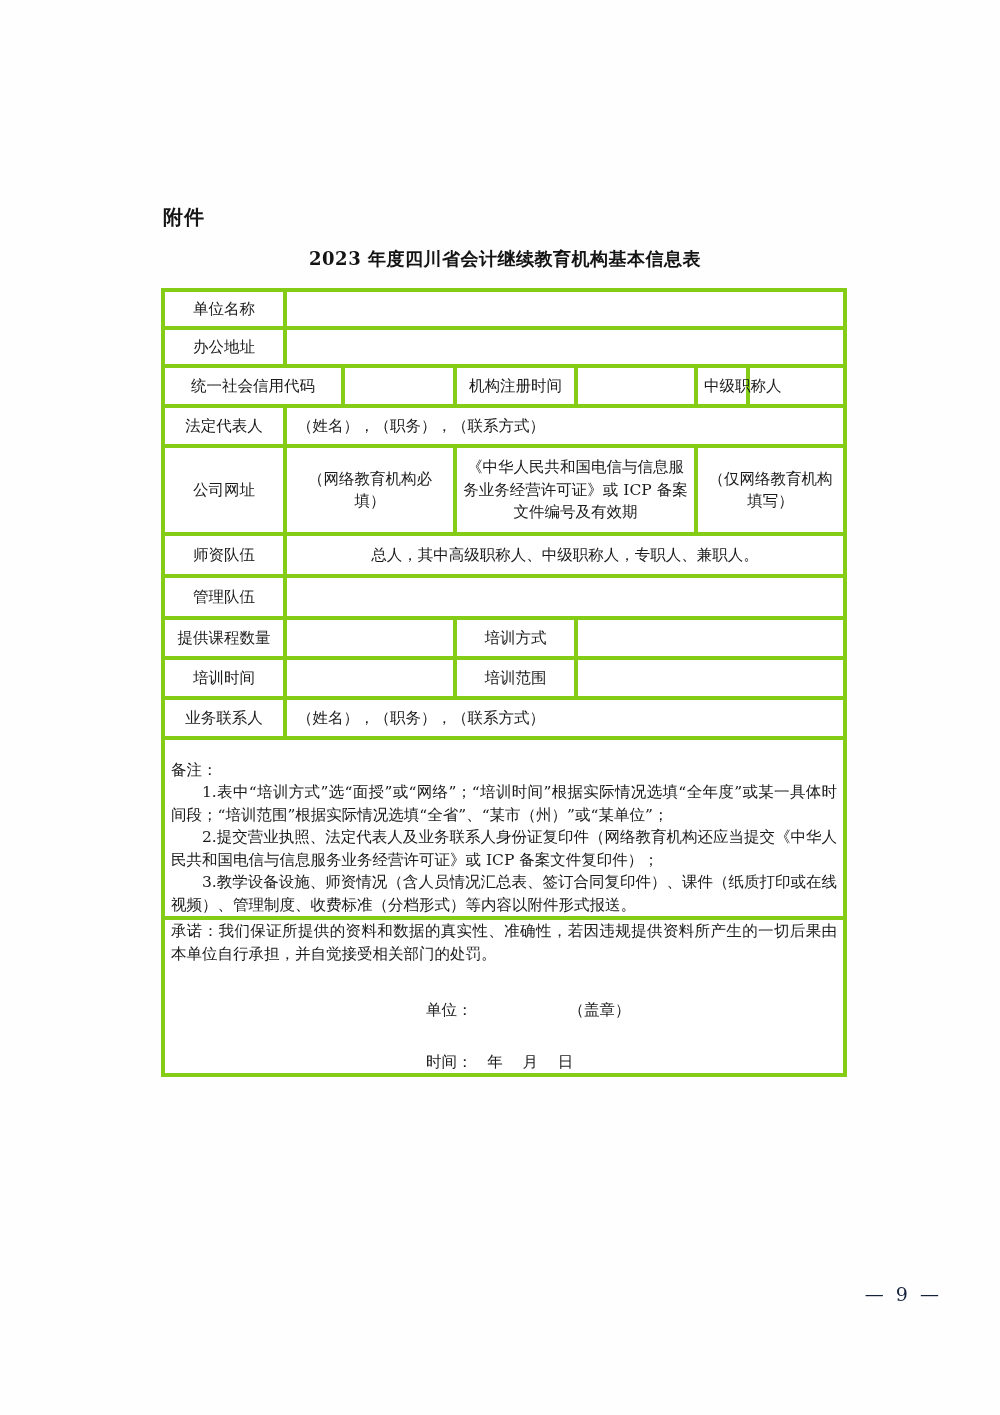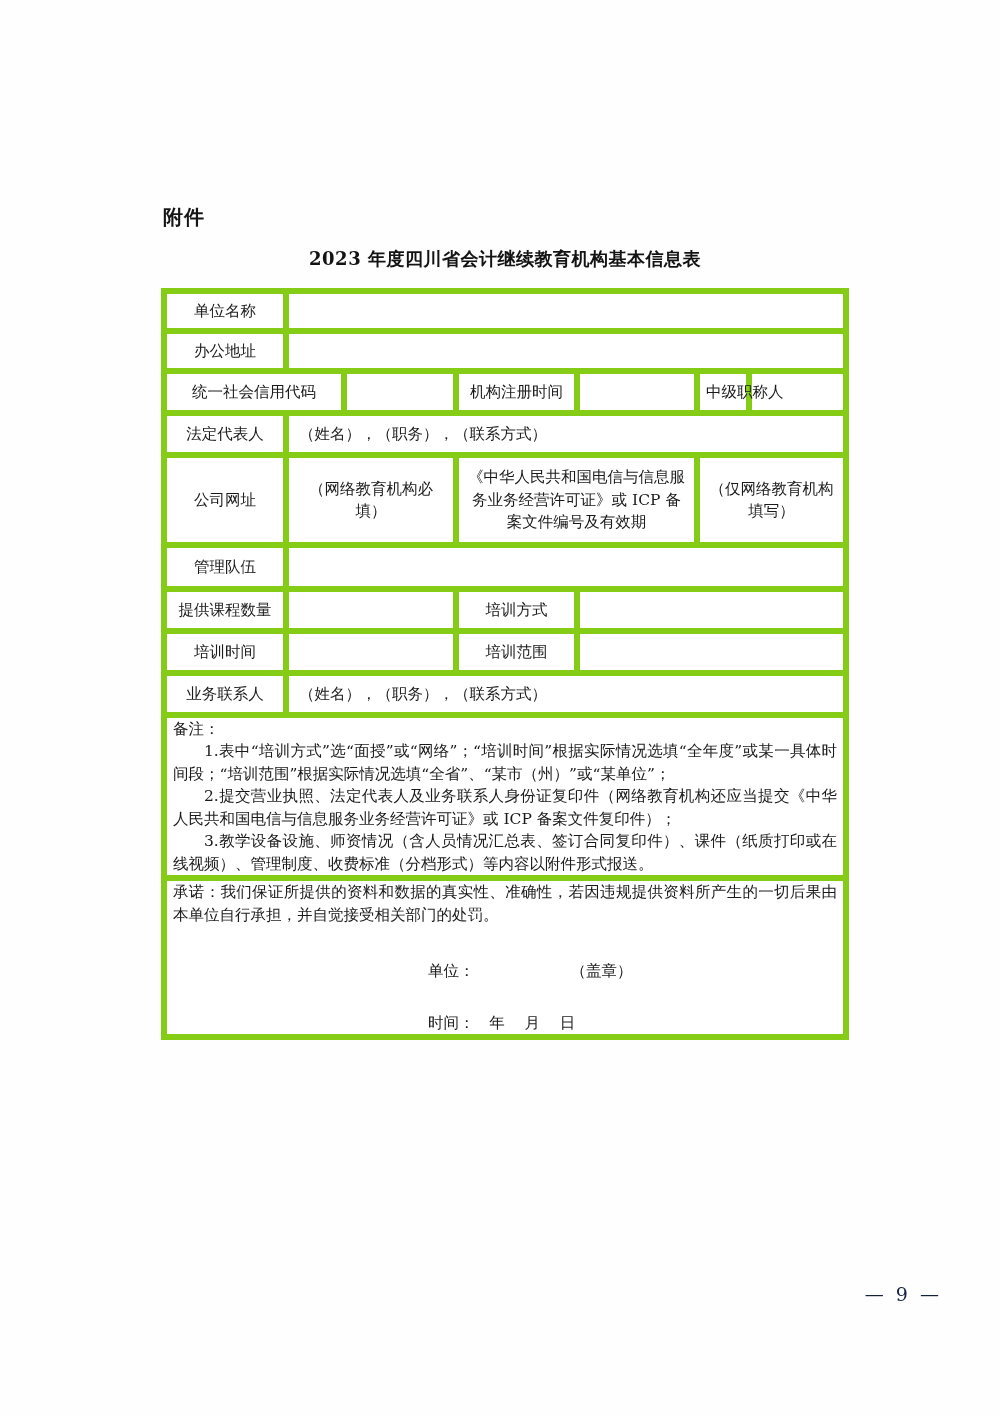--- a/index.html
+++ b/index.html
@@ -54,21 +54,21 @@
   .form-table {
     position: absolute;
     left: 161px;
     top: 288px;
     width: 682px;
     border-collapse: collapse;
     table-layout: fixed;
     background: #ffffff;
   }
   .form-table td {
-    border: 6px solid #84cc16;
+    border: 4px solid #84cc16;
     padding: 0 6px;
     font-size: 15.5px;
     line-height: 1.45;
     color: #1a1a1a;
     vertical-align: middle;
     word-break: break-all;
   }
   .lbl {
     text-align: center;
     white-space: nowrap;
@@ -92,20 +92,21 @@
 
   
   .notes-cell {
     padding: 6px 8px 8px 6px;
     vertical-align: top;
     font-size: 15.2px;
     line-height: 1.52;
   }
   .notes-head {
     text-align: left;
+    margin-top: 19px;
   }
   .notes-item {
     text-indent: 2em;
     text-align: justify;
   }
 
   .pledge-cell {
     padding: 8px 8px 10px 6px;
     vertical-align: top;
     font-size: 15.2px;
@@ -183,20 +184,24 @@
         <td class="val h36" colspan="6" style="padding-left:10px;">（姓名），（职务），（联系方式）</td>
       </tr>
 
       <tr>
         <td class="lbl h84">公司网址</td>
         <td class="cell-multi h84" colspan="2">（网络教育机构必填）</td>
         <td class="cell-multi h84" colspan="2">《中华人民共和国电信与信息服务业务经营许可证》或 ICP 备案文件编号及有效期</td>
         <td class="cell-multi h84" colspan="2">（仅网络教育机构填写）</td>
       </tr>
 
+      <tr>
+        <td class="lbl h38">师资队伍</td>
+        <td class="val-c h38" colspan="6">总人，其中高级职称人、中级职称人，专职人、兼职人。</td>
+      </tr>
 
       <tr>
         <td class="lbl h38">管理队伍</td>
         <td class="val h38" colspan="6"></td>
       </tr>
 
       <tr>
         <td class="lbl h36">提供课程数量</td>
         <td class="val h36" colspan="2"></td>
         <td class="lbl h36">培训方式</td>

